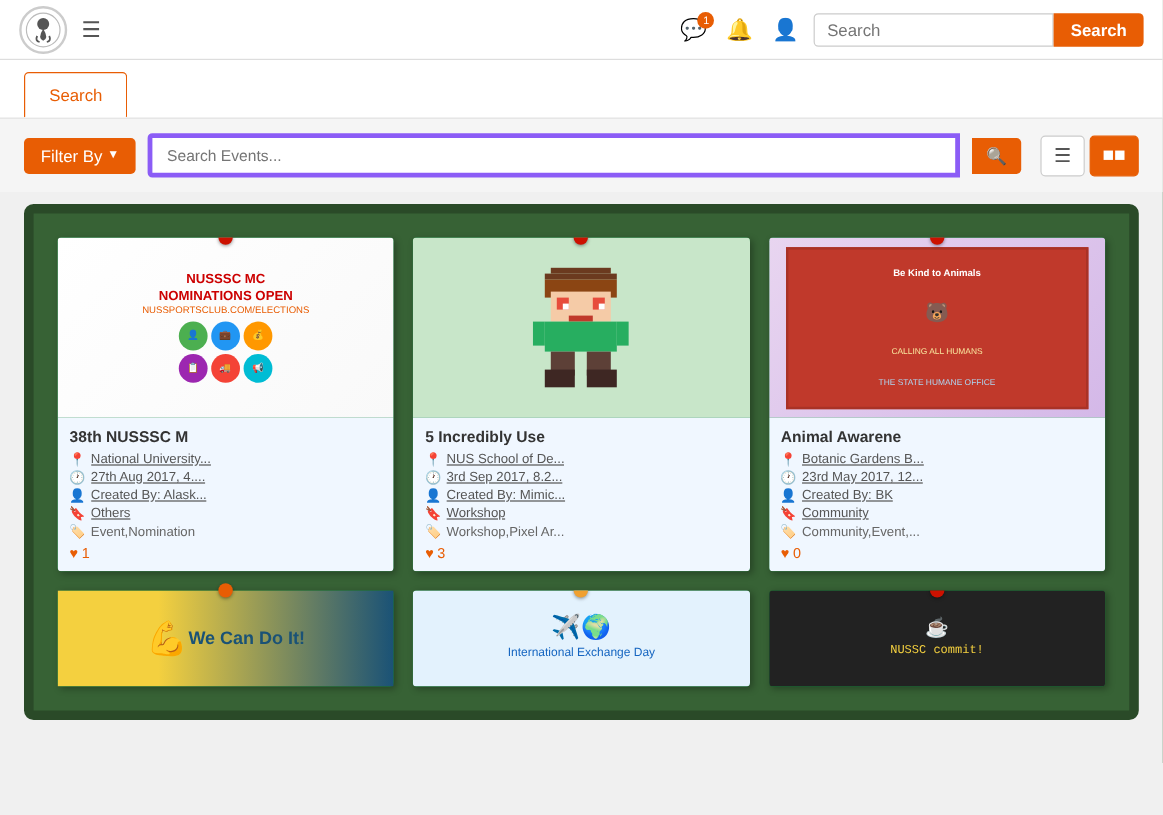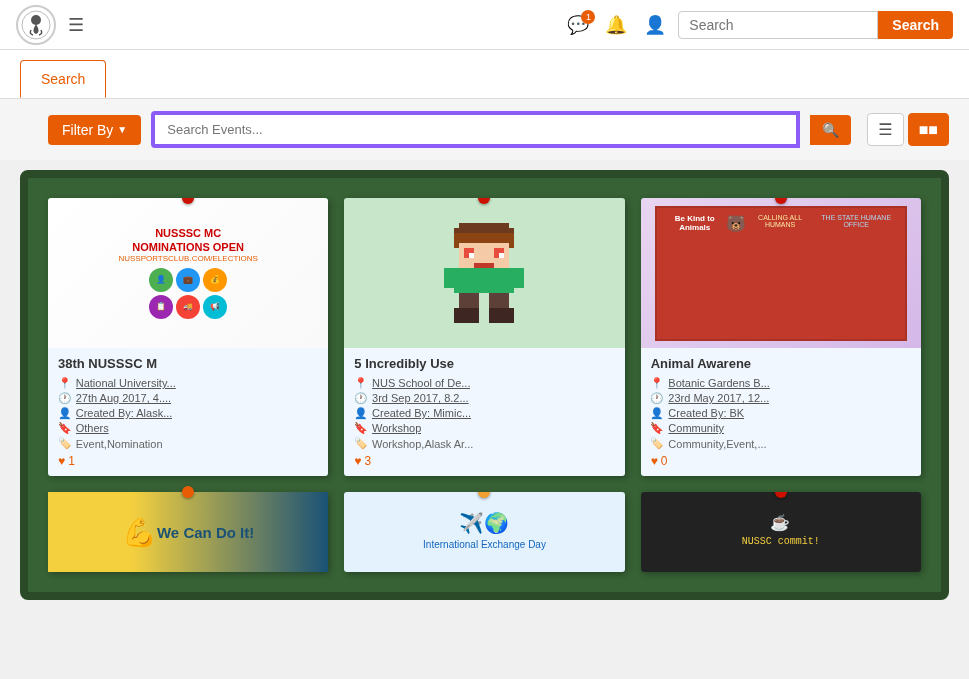--- a/index.html
+++ b/index.html
@@ -64,21 +64,21 @@
     }
 
     
     .filter-bar {
       background: #f5f5f5; padding: 12px 20px;
       display: flex; align-items: center; gap: 10px;
     }
     .filter-btn {
       background: #e85d04; color: #fff; border: none;
       padding: 7px 14px; border-radius: 4px; cursor: pointer;
-      font-size: 14px; display: flex; align-items: center; gap: 4px; margin-left: 28px;
+      font-size: 14px; display: flex; align-items: center; gap: 4px;
     }
     .filter-btn .caret { font-size: 10px; }
     .search-events-input {
       flex: 1; border: 4px solid #8b5cf6; padding: 7px 12px;
       border-radius: 4px 0 0 4px; font-size: 13px; outline: none;
     }
     .search-events-btn {
       background: #e85d04; color: #fff; border: none;
       padding: 7px 12px; cursor: pointer; font-size: 14px;
       border-radius: 0 4px 4px 0;
@@ -336,34 +336,34 @@
       <div class="card-meta">
         <span class="meta-icon">👤</span>
         <span class="meta-text">Created By: Mimic...</span>
       </div>
       <div class="card-meta">
         <span class="meta-icon">🔖</span>
         <span class="meta-text">Workshop</span>
       </div>
       <div class="card-tags">
         <span>🏷️</span>
-        <span>Workshop,Alask Ar...</span>
+        <span>Workshop,Pixel Ar...</span>
       </div>
       <div class="card-likes">
         <span>♥</span>
         <span>3</span>
       </div>
     </div>
   </div>
 
   <div class="event-card">
     <div class="card-pin red"></div>
     <div class="card-image img-animal">
 
-      <div style="background:#c0392b;width:90%;height:90%;display:flex;flex-direction:row;align-items:flex-start;justify-content:space-around;padding:6px;border:2px solid #a93226;">
+      <div style="background:#c0392b;width:90%;height:90%;display:flex;flex-direction:column;align-items:center;justify-content:space-around;padding:6px;border:2px solid #a93226;">
         <div style="font-size:8px;color:#fff;font-weight:bold;text-align:center;">Be Kind to Animals</div>
         <div style="font-size:16px;color:#fff;">🐻</div>
         <div style="font-size:7px;color:#f9e79f;text-align:center;">CALLING ALL HUMANS</div>
         <div style="font-size:7px;color:#aed6f1;text-align:center;">THE STATE HUMANE OFFICE</div>
       </div>
     </div>
     <div class="card-body">
       <div class="card-title">Animal Awarene</div>
       <div class="card-meta">
         <span class="meta-icon">📍</span>

